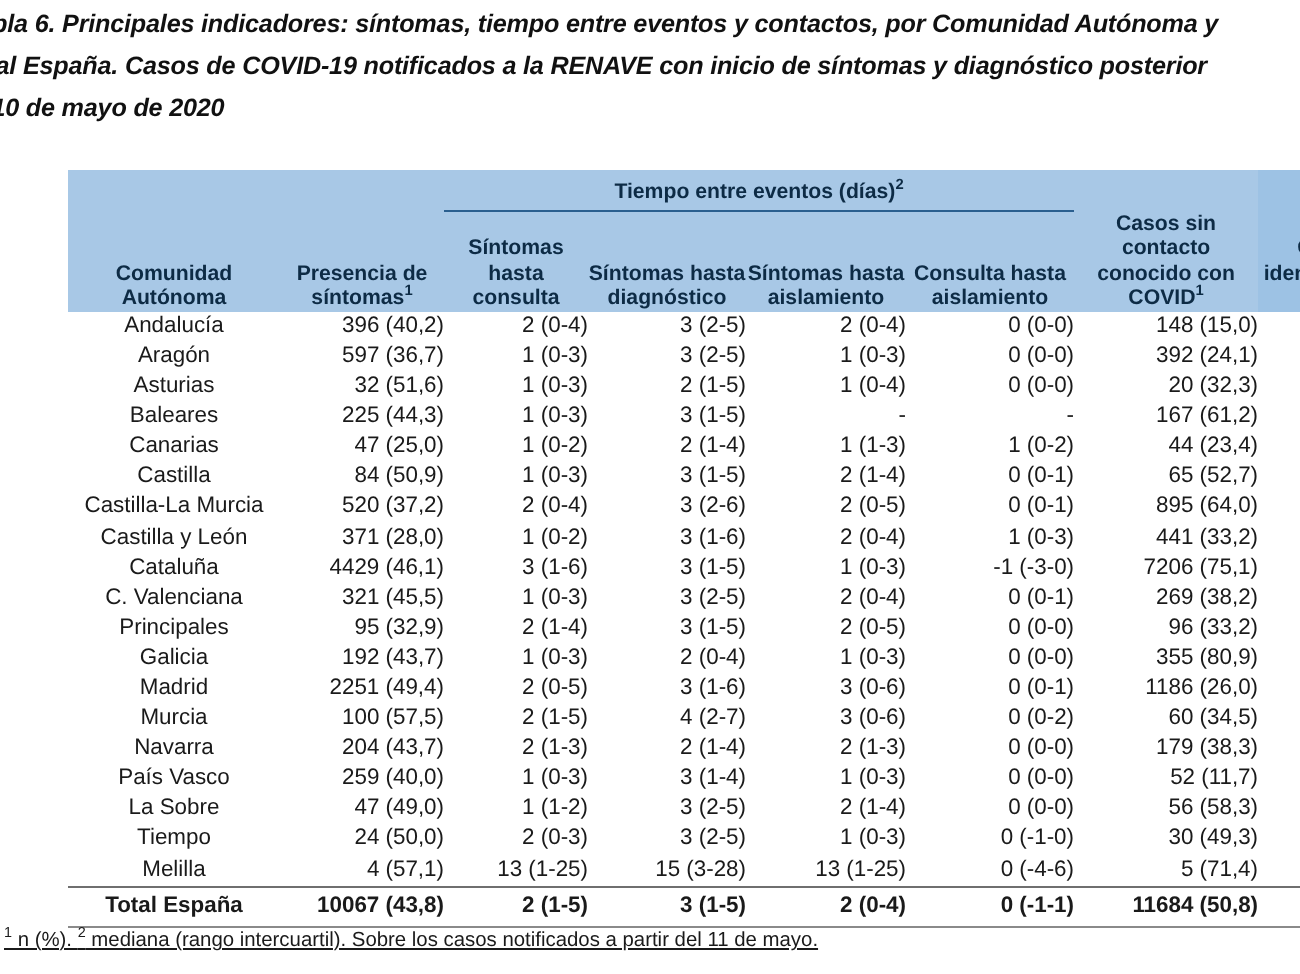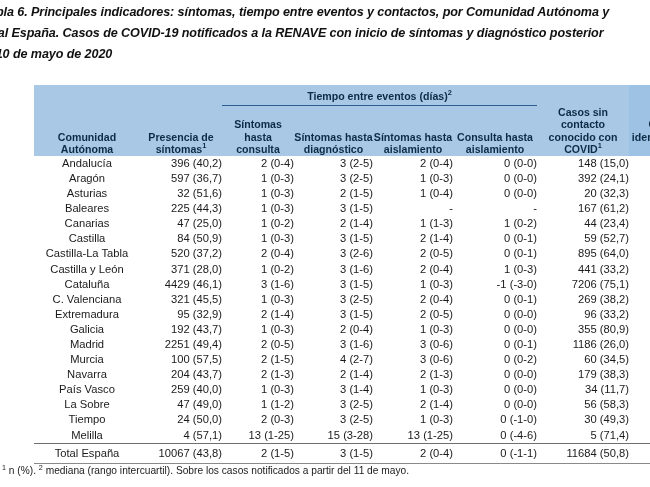--- a/index.html
+++ b/index.html
@@ -77,35 +77,36 @@
     padding:1px 3px 1px 3px;
     font-size:11.2px;
     line-height:15.1px;
     height:15.1px;
     white-space:nowrap;
   }
   td.ca{ text-align:center; padding-left:4px; }
   td.num{ text-align:right; padding-right:14px; }
   td.num.c-contact{ padding-right:14px; }
   tbody tr.total td{
-    font-weight:normal;
+    font-weight:bold;
     border-top:1.2px solid #6f6f6f;
     border-bottom:1.4px solid #8a8a8a;
     padding-top:2px;padding-bottom:2px;
   }
 
   
   #footnote{
     position:absolute;
     left:2px;
     top:464px;
     font-size:10.2px;
     line-height:13px;
     color:#1a1a1a;
     white-space:nowrap;
+    text-decoration:underline;
   }
   #footnote .sup{ font-size:7.2px; vertical-align:super; line-height:0; }
 </style>
 </head>
 <body>
 
 <div id="caption">
   <span class="cap-line">Tabla 6. Principales indicadores: síntomas, tiempo entre eventos y contactos, por Comunidad Autónoma y</span>
   <span class="cap-line">total España. Casos de COVID-19 notificados a la RENAVE  con inicio de síntomas y diagnóstico posterior</span>
   <span class="cap-line">al 10 de mayo de 2020</span>
@@ -193,25 +194,25 @@
           <td class="num c-x">44 (23,4)</td>
           <td class="num c-contact">6 (</td>
         </tr>
         <tr>
           <td class="ca">Castilla</td>
           <td class="num c-x">84 (50,9)</td>
           <td class="num c-x">1 (0-3)</td>
           <td class="num c-x">3 (1-5)</td>
           <td class="num c-x">2 (1-4)</td>
           <td class="num c-x">0 (0-1)</td>
-          <td class="num c-x">59 (52,7)</td>
+          <td class="num c-x">65 (52,7)</td>
           <td class="num c-contact"></td>
         </tr>
         <tr>
-          <td class="ca">Castilla-La Tabla</td>
+          <td class="ca">Castilla-La Murcia</td>
           <td class="num c-x">520 (37,2)</td>
           <td class="num c-x">2 (0-4)</td>
           <td class="num c-x">3 (2-6)</td>
           <td class="num c-x">2 (0-5)</td>
           <td class="num c-x">0 (0-1)</td>
           <td class="num c-x">895 (64,0)</td>
           <td class="num c-contact">1 (</td>
         </tr>
         <tr>
           <td class="ca">Castilla y León</td>
@@ -237,21 +238,21 @@
           <td class="ca">C. Valenciana</td>
           <td class="num c-x">321 (45,5)</td>
           <td class="num c-x">1 (0-3)</td>
           <td class="num c-x">3 (2-5)</td>
           <td class="num c-x">2 (0-4)</td>
           <td class="num c-x">0 (0-1)</td>
           <td class="num c-x">269 (38,2)</td>
           <td class="num c-contact">4 (</td>
         </tr>
         <tr>
-          <td class="ca">Extremadura</td>
+          <td class="ca">Principales</td>
           <td class="num c-x">95 (32,9)</td>
           <td class="num c-x">2 (1-4)</td>
           <td class="num c-x">3 (1-5)</td>
           <td class="num c-x">2 (0-5)</td>
           <td class="num c-x">0 (0-0)</td>
           <td class="num c-x">96 (33,2)</td>
           <td class="num c-contact">5 (</td>
         </tr>
         <tr>
           <td class="ca">Galicia</td>
@@ -293,21 +294,21 @@
           <td class="num c-x">179 (38,3)</td>
           <td class="num c-contact">9 (</td>
         </tr>
         <tr>
           <td class="ca">País Vasco</td>
           <td class="num c-x">259 (40,0)</td>
           <td class="num c-x">1 (0-3)</td>
           <td class="num c-x">3 (1-4)</td>
           <td class="num c-x">1 (0-3)</td>
           <td class="num c-x">0 (0-0)</td>
-          <td class="num c-x">34 (11,7)</td>
+          <td class="num c-x">52 (11,7)</td>
           <td class="num c-contact">3 (</td>
         </tr>
         <tr>
           <td class="ca">La Sobre</td>
           <td class="num c-x">47 (49,0)</td>
           <td class="num c-x">1 (1-2)</td>
           <td class="num c-x">3 (2-5)</td>
           <td class="num c-x">2 (1-4)</td>
           <td class="num c-x">0 (0-0)</td>
           <td class="num c-x">56 (58,3)</td>

